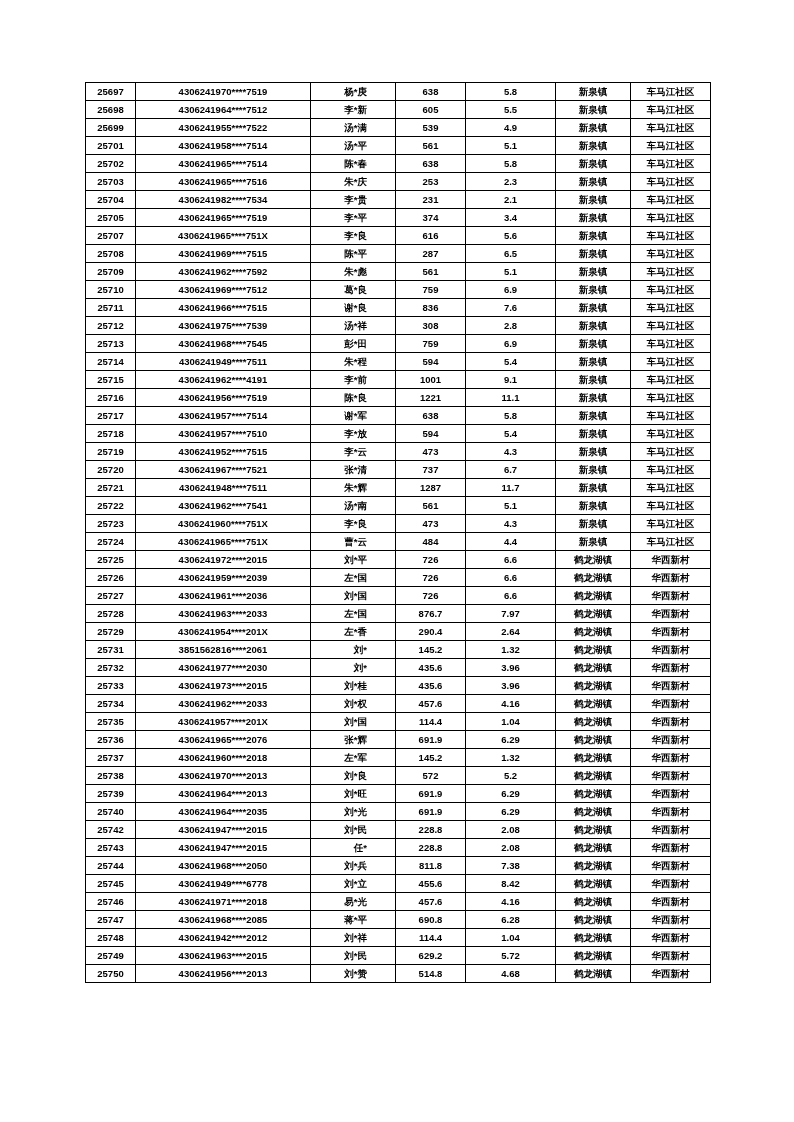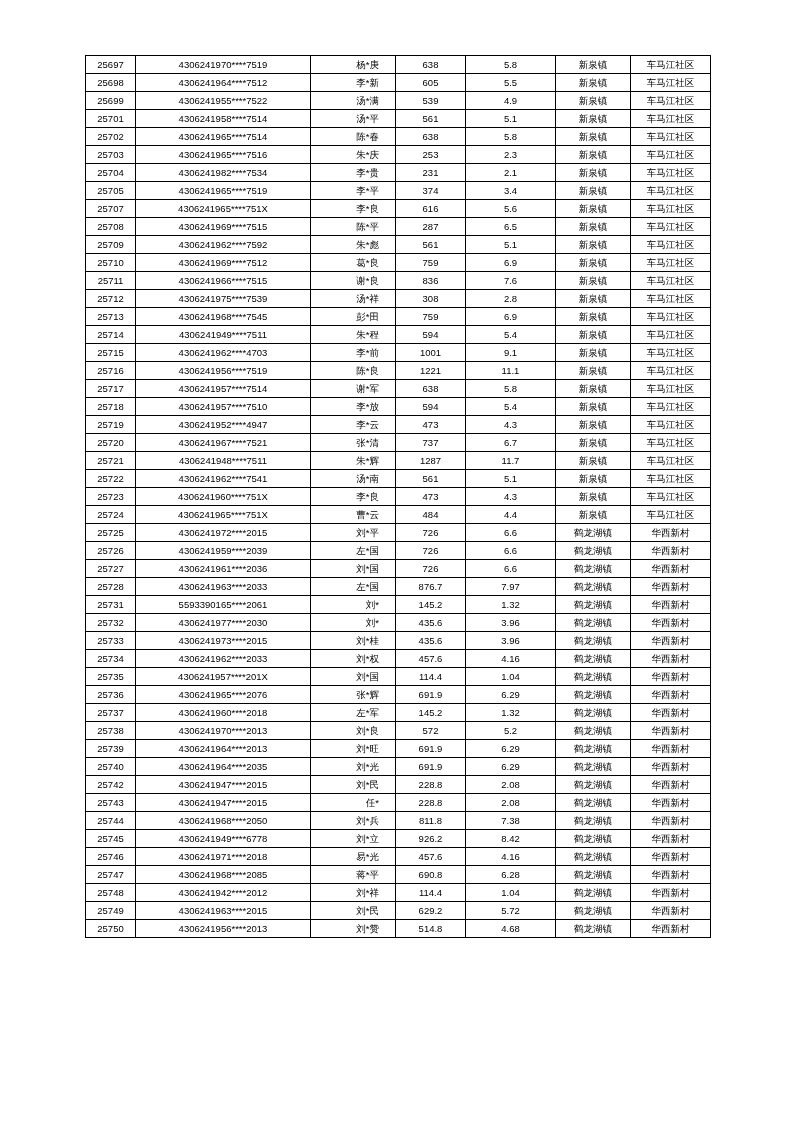--- a/index.html
+++ b/index.html
@@ -12,38 +12,39 @@
     width: 794px;
     height: 1122px;
     background: #ffffff;
     font-family: "Liberation Sans", sans-serif;
     color: #000000;
     overflow: hidden;
   }
   table.data-table {
     position: absolute;
     left: 85px;
-    top: 55px;
+    top: 82px;
     border-collapse: collapse;
     table-layout: fixed;
+    font-weight: bold;
   }
   table.data-table td {
     border: 1px solid #000000;
     height: 17px;
     padding: 0 2px;
     font-size: 9.5px;
     line-height: 17px;
     text-align: center;
     white-space: nowrap;
     overflow: hidden;
     color: #000000;
   }
   table.data-table td.name-cell {
     text-align: right;
-    padding-right: 16px;
+    padding-right: 28px;
   }
   col.c-index   { width: 50px; }
   col.c-id      { width: 175px; }
   col.c-name    { width: 85px; }
   col.c-amount  { width: 70px; }
   col.c-rate    { width: 90px; }
   col.c-town    { width: 75px; }
   col.c-village { width: 80px; }
 </style>
 </head>
@@ -200,21 +201,21 @@
           <td>25714</td>
           <td>4306241949****7511</td>
           <td class="name-cell">朱*程</td>
           <td>594</td>
           <td>5.4</td>
           <td>新泉镇</td>
           <td>车马江社区</td>
         </tr>
         <tr>
           <td>25715</td>
-          <td>4306241962****4703</td>
+          <td>4306241962****4191</td>
           <td class="name-cell">李*前</td>
           <td>1001</td>
           <td>9.1</td>
           <td>新泉镇</td>
           <td>车马江社区</td>
         </tr>
         <tr>
           <td>25716</td>
           <td>4306241956****7519</td>
           <td class="name-cell">陈*良</td>
@@ -236,21 +237,21 @@
           <td>25718</td>
           <td>4306241957****7510</td>
           <td class="name-cell">李*放</td>
           <td>594</td>
           <td>5.4</td>
           <td>新泉镇</td>
           <td>车马江社区</td>
         </tr>
         <tr>
           <td>25719</td>
-          <td>4306241952****4947</td>
+          <td>4306241952****7515</td>
           <td class="name-cell">李*云</td>
           <td>473</td>
           <td>4.3</td>
           <td>新泉镇</td>
           <td>车马江社区</td>
         </tr>
         <tr>
           <td>25720</td>
           <td>4306241967****7521</td>
           <td class="name-cell">张*清</td>
@@ -325,22 +326,31 @@
         <tr>
           <td>25728</td>
           <td>4306241963****2033</td>
           <td class="name-cell">左*国</td>
           <td>876.7</td>
           <td>7.97</td>
           <td>鹤龙湖镇</td>
           <td>华西新村</td>
         </tr>
         <tr>
+          <td>25729</td>
+          <td>4306241954****201X</td>
+          <td class="name-cell">左*香</td>
+          <td>290.4</td>
+          <td>2.64</td>
+          <td>鹤龙湖镇</td>
+          <td>华西新村</td>
+        </tr>
+        <tr>
           <td>25731</td>
-          <td>5593390165****2061</td>
+          <td>3851562816****2061</td>
           <td class="name-cell">刘*</td>
           <td>145.2</td>
           <td>1.32</td>
           <td>鹤龙湖镇</td>
           <td>华西新村</td>
         </tr>
         <tr>
           <td>25732</td>
           <td>4306241977****2030</td>
           <td class="name-cell">刘*</td>
@@ -445,21 +455,21 @@
           <td class="name-cell">刘*兵</td>
           <td>811.8</td>
           <td>7.38</td>
           <td>鹤龙湖镇</td>
           <td>华西新村</td>
         </tr>
         <tr>
           <td>25745</td>
           <td>4306241949****6778</td>
           <td class="name-cell">刘*立</td>
-          <td>926.2</td>
+          <td>455.6</td>
           <td>8.42</td>
           <td>鹤龙湖镇</td>
           <td>华西新村</td>
         </tr>
         <tr>
           <td>25746</td>
           <td>4306241971****2018</td>
           <td class="name-cell">易*光</td>
           <td>457.6</td>
           <td>4.16</td>

